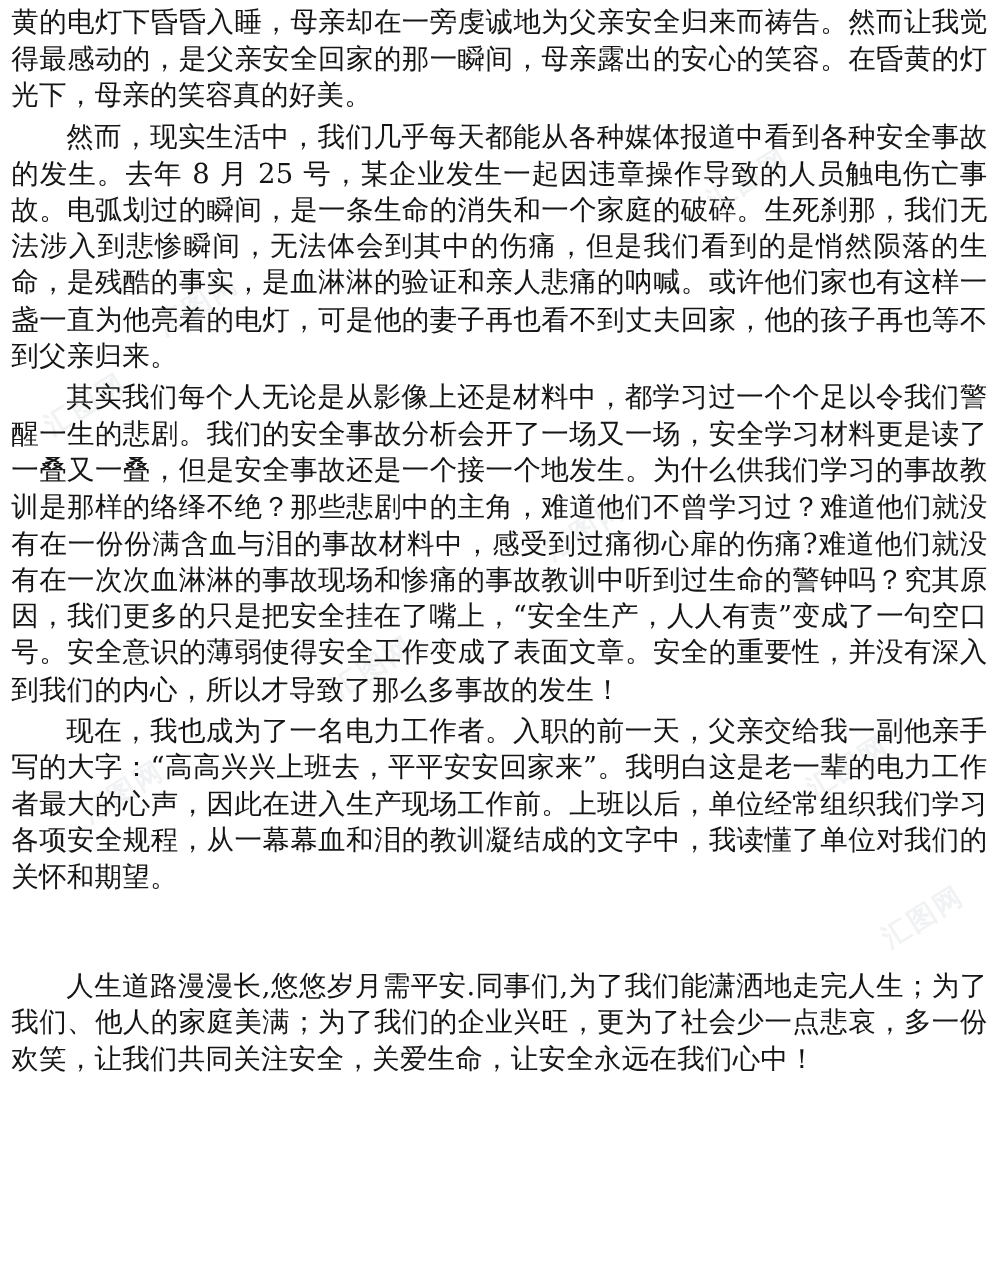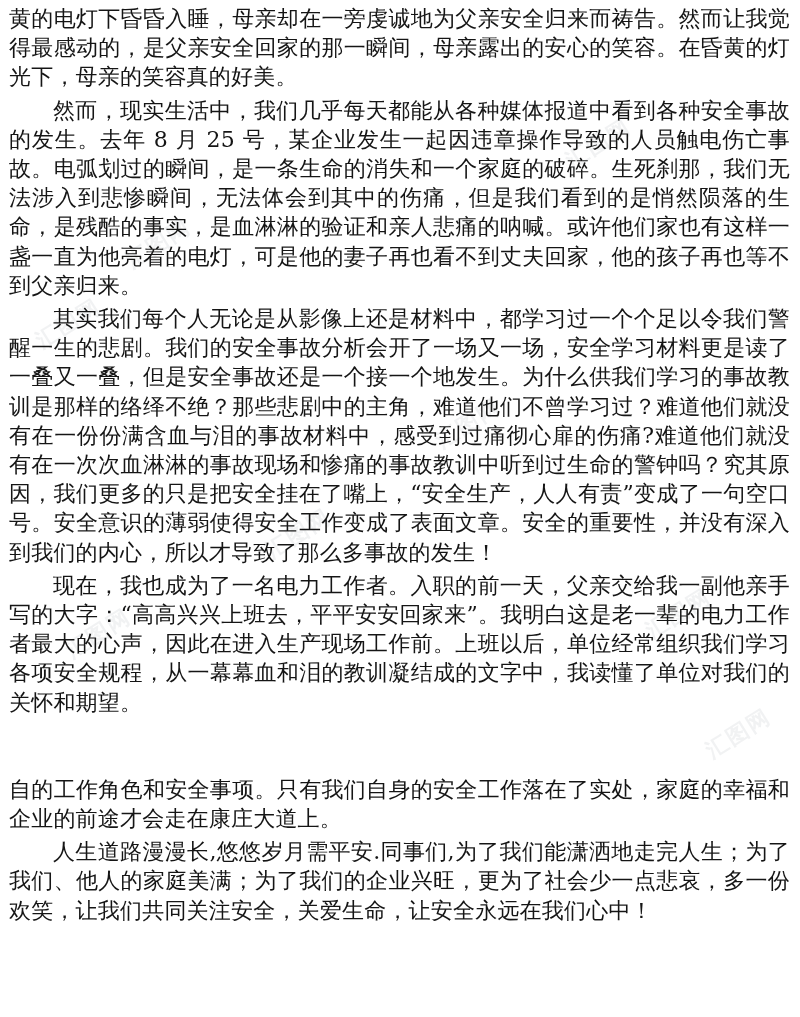--- a/index.html
+++ b/index.html
@@ -103,19 +103,18 @@
     <div class="sheet sheet-one">
       <p class="para cont">黄的电灯下昏昏入睡，母亲却在一旁虔诚地为父亲安全归来而祷告。然而让我觉得最感动的，是父亲安全回家的那一瞬间，母亲露出的安心的笑容。在昏黄的灯光下，母亲的笑容真的好美。</p>
       <p class="para indent">然而，现实生活中，我们几乎每天都能从各种媒体报道中看到各种安全事故的发生。去年 8 月 25 号，某企业发生一起因违章操作导致的人员触电伤亡事故。电弧划过的瞬间，是一条生命的消失和一个家庭的破碎。生死刹那，我们无法涉入到悲惨瞬间，无法体会到其中的伤痛，但是我们看到的是悄然陨落的生命，是残酷的事实，是血淋淋的验证和亲人悲痛的呐喊。或许他们家也有这样一盏一直为他亮着的电灯，可是他的妻子再也看不到丈夫回家，他的孩子再也等不到父亲归来。</p>
       <p class="para indent">其实我们每个人无论是从影像上还是材料中，都学习过一个个足以令我们警醒一生的悲剧。我们的安全事故分析会开了一场又一场，安全学习材料更是读了一叠又一叠，但是安全事故还是一个接一个地发生。为什么供我们学习的事故教训是那样的络绎不绝？那些悲剧中的主角，难道他们不曾学习过？难道他们就没有在一份份满含血与泪的事故材料中，感受到过痛彻心扉的伤痛?难道他们就没有在一次次血淋淋的事故现场和惨痛的事故教训中听到过生命的警钟吗？究其原因，我们更多的只是把安全挂在了嘴上，“安全生产，人人有责”变成了一句空口号。安全意识的薄弱使得安全工作变成了表面文章。安全的重要性，并没有深入到我们的内心，所以才导致了那么多事故的发生！</p>
       <p class="para indent">现在，我也成为了一名电力工作者。入职的前一天，父亲交给我一副他亲手写的大字：“高高兴兴上班去，平平安安回家来”。我明白这是老一辈的电力工作者最大的心声，因此在进入生产现场工作前。上班以后，单位经常组织我们学习各项安全规程，从一幕幕血和泪的教训凝结成的文字中，我读懂了单位对我们的关怀和期望。</p>
     </div>
 
     <div class="sheet-gap"></div>
 
     <div class="sheet sheet-two">
-      <p class="para cont">自的工作角色和安全事项。只有我们自身的安全工作落在了实处，家庭的幸福和企业的前途才会走在康庄大道上。</p>
       <p class="para indent">人生道路漫漫长,悠悠岁月需平安.同事们,为了我们能潇洒地走完人生；为了我们、他人的家庭美满；为了我们的企业兴旺，更为了社会少一点悲哀，多一份欢笑，让我们共同关注安全，关爱生命，让安全永远在我们心中！</p>
 
     </div>
 
   </div>
 </div>
 
 </body></html>

